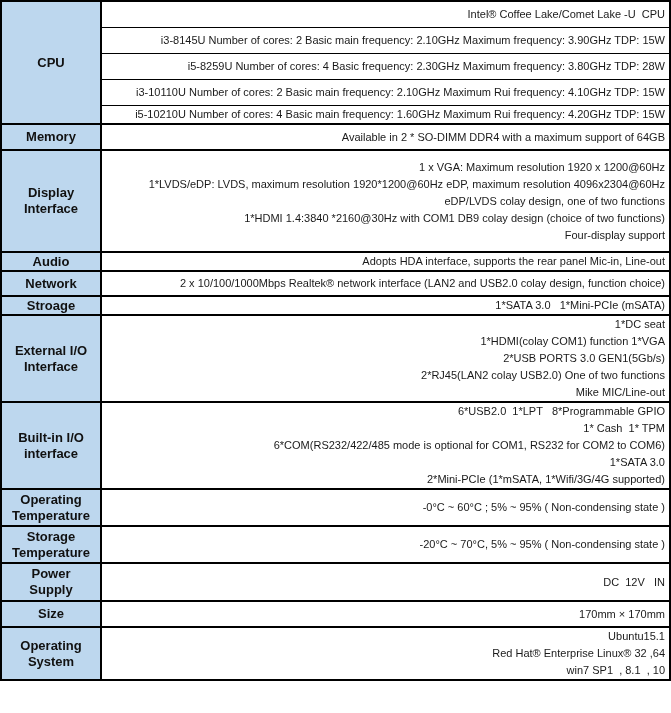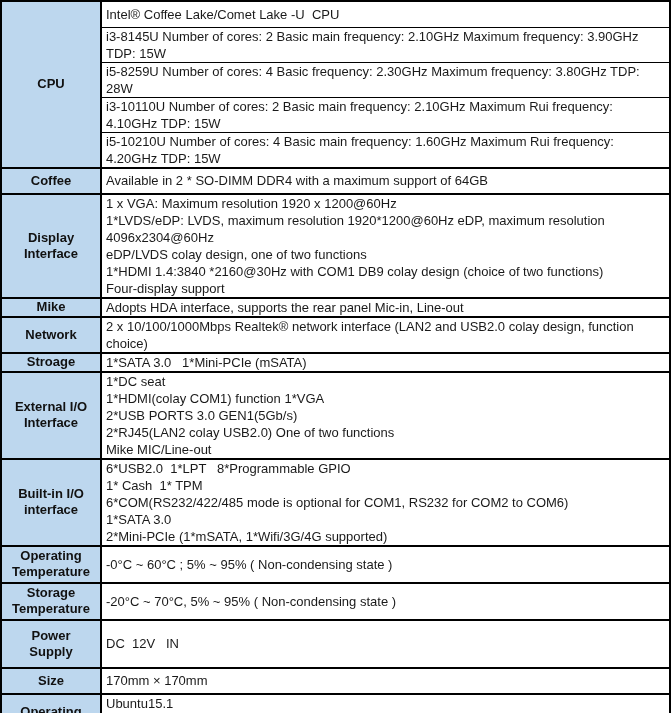--- a/index.html
+++ b/index.html
@@ -24,31 +24,31 @@
     font-weight:bold;
     text-align:center;
     vertical-align:middle;
     line-height:16px;
     white-space:pre-wrap;
     color:#111;
     padding:0 2px;
   }
   td.val{
     border:1px solid var(--border-color);
-    font-size:13px;
-    text-align:left;
+    font-size:11px;
+    text-align:right;
     vertical-align:middle;
     line-height:17px;
     white-space:pre-wrap;
     padding:0 4px;
     color:#1a1a1a;
   }
   tr.sec td.val{border-top:2px solid var(--border-color);margin-top:20px;}
   tr.r26{height:26px;} tr.r27{height:19px;} tr.r29{height:14px;}
-  tr.r37{height:37px;} tr.r38{height:48px;} tr.r41{height:25px;}
+  tr.r37{height:37px;} tr.r38{height:38px;} tr.r41{height:25px;}
   tr.r50{height:50px;} tr.r84{height:84px;} tr.r85{height:85px;}
   tr.r102{height:102px;}
 </style>
 </head>
 <body>
 
 <table class="spec">
   <colgroup>
     <col class="label-col">
     <col>
@@ -66,36 +66,36 @@
         <td class="val">i5-8259U Number of cores: 4 Basic frequency: 2.30GHz Maximum frequency: 3.80GHz TDP: 28W</td>
       </tr>
     <tr class="r26">
         <td class="val">i3-10110U Number of cores: 2 Basic main frequency: 2.10GHz Maximum Rui frequency: 4.10GHz TDP: 15W</td>
       </tr>
     <tr class="r27">
         <td class="val">i5-10210U Number of cores: 4 Basic main frequency: 1.60GHz Maximum Rui frequency: 4.20GHz TDP: 15W</td>
       </tr>
 
     <tr class="sec r26">
-      <th class="row-hdr">Coffee</th>
+      <th class="row-hdr">Memory</th>
       <td class="val">Available in 2 * SO-DIMM DDR4 with a maximum support of 64GB</td>
     </tr>
 
     <tr class="sec r102">
       <th class="row-hdr">Display
 Interface</th>
       <td class="val">1 x VGA: Maximum resolution 1920 x 1200@60Hz
 1*LVDS/eDP: LVDS, maximum resolution 1920*1200@60Hz eDP, maximum resolution 4096x2304@60Hz
 eDP/LVDS colay design, one of two functions
 1*HDMI 1.4:3840 *2160@30Hz with COM1 DB9 colay design (choice of two functions)
 Four-display support</td>
     </tr>
 
     <tr class="sec r27">
-      <th class="row-hdr">Mike</th>
+      <th class="row-hdr">Audio</th>
       <td class="val">Adopts HDA interface, supports the rear panel Mic-in, Line-out</td>
     </tr>
 
     <tr class="sec r41">
       <th class="row-hdr">Network</th>
       <td class="val">2 x 10/100/1000Mbps Realtek® network interface (LAN2 and USB2.0 colay design, function choice)</td>
     </tr>
 
     <tr class="sec r29">
       <th class="row-hdr">Stroage</th>

